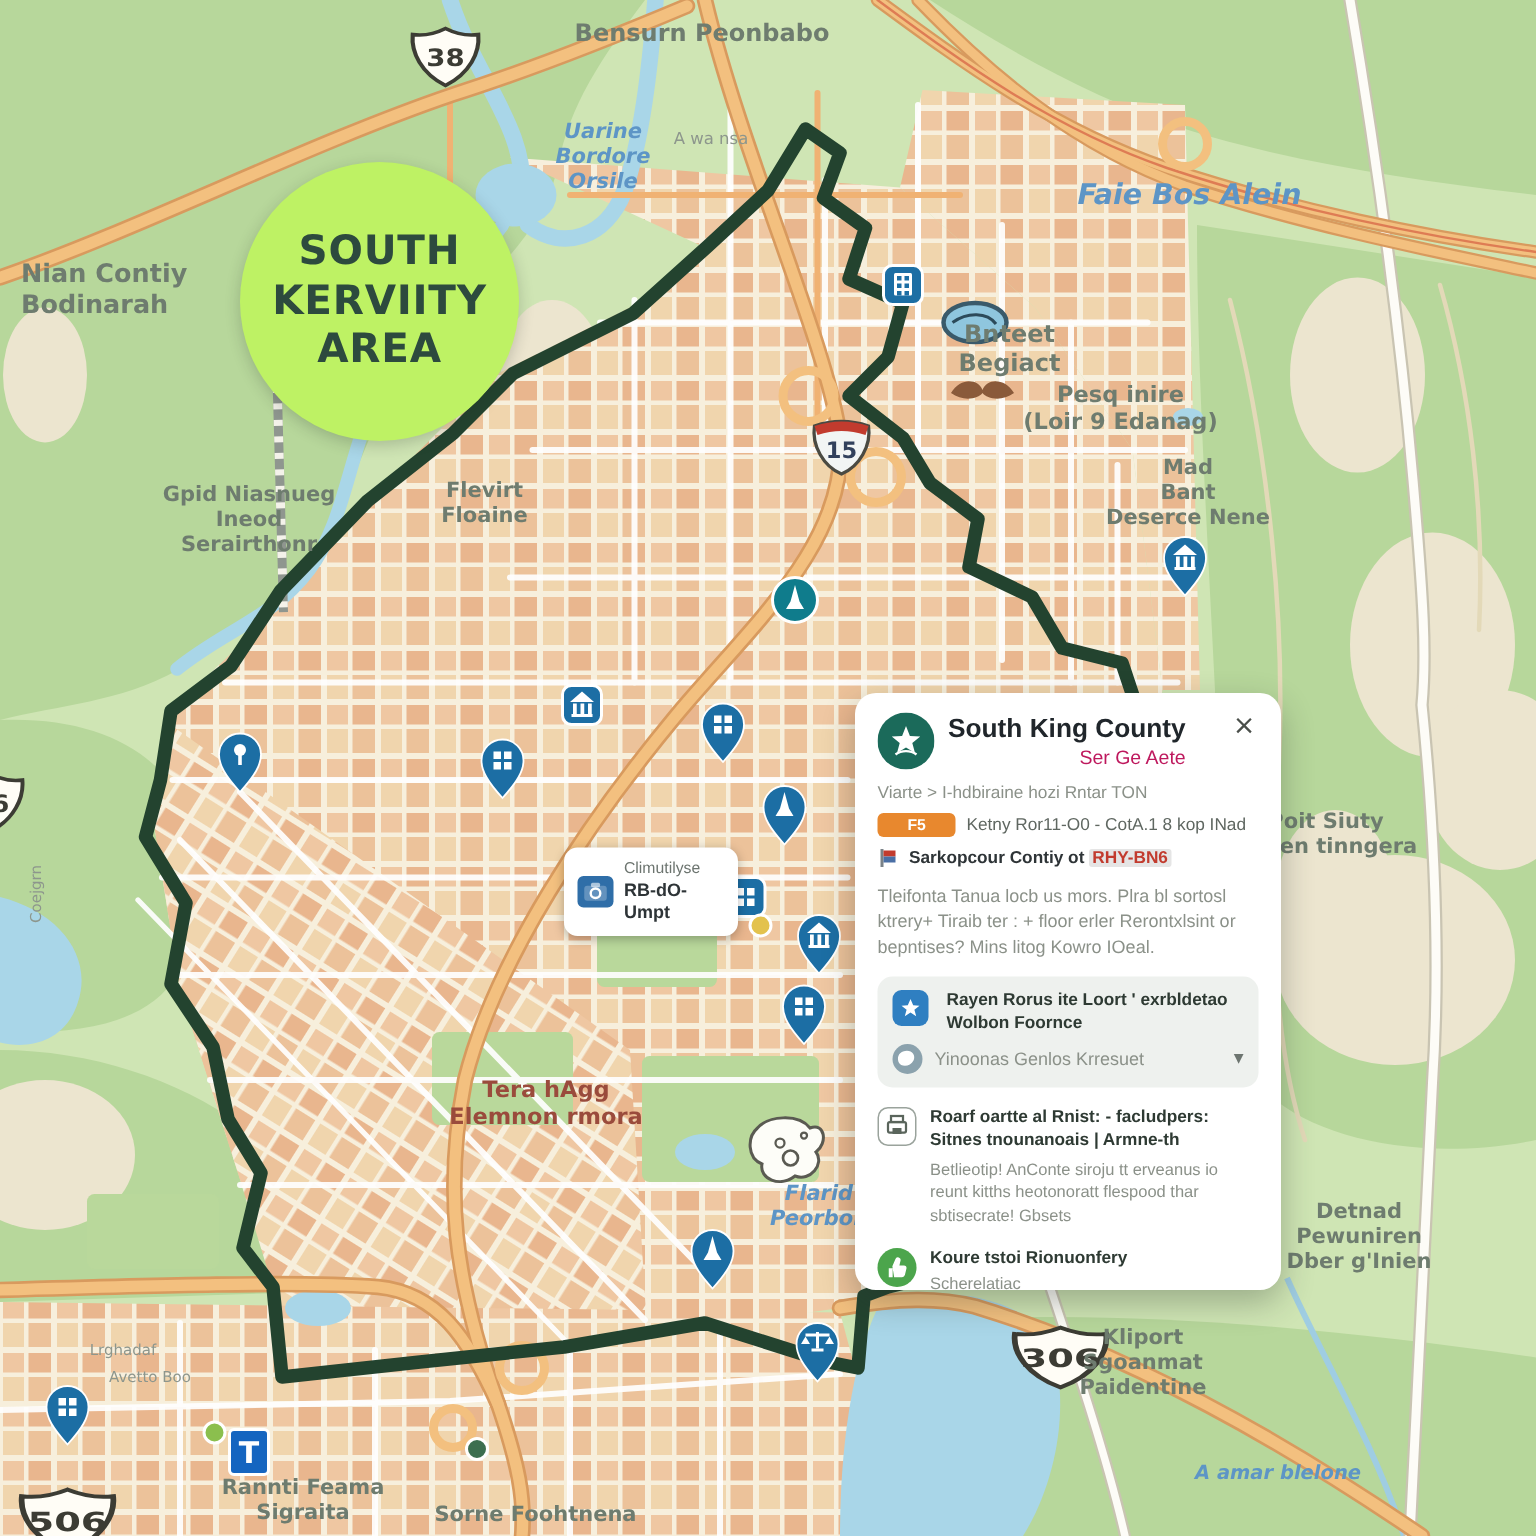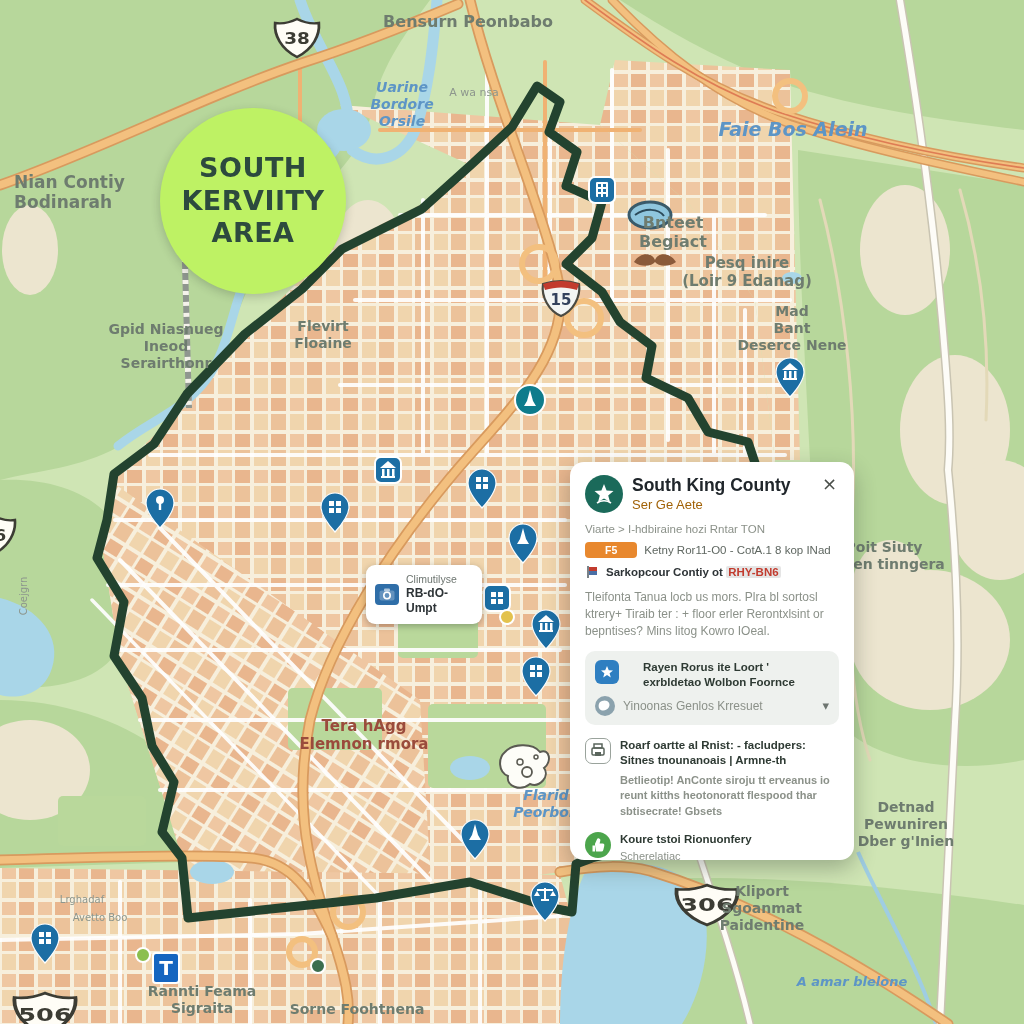--- a/index.html
+++ b/index.html
@@ -8,58 +8,58 @@
   #map-svg{position:absolute;left:0;top:0;display:block;}
 
   
   .area-badge{position:absolute;left:160px;top:108px;width:186px;height:186px;border-radius:50%;
               background:#bef264;box-shadow:0 3px 10px rgba(30,40,30,.22);
               display:flex;flex-direction:column;align-items:center;justify-content:center;text-align:center;}
   .badge-line{font-family:"DejaVu Sans",sans-serif;font-size:27px;font-weight:700;color:#2d4a3e;
               line-height:1.2;letter-spacing:.5px;}
 
   
-  .info-label{position:absolute;left:366px;top:565px;width:116px;padding:8px 9px;background:#ffffff;
+  .info-label{position:absolute;left:376px;top:565px;width:116px;padding:8px 9px;background:#ffffff;
               border-radius:9px;box-shadow:0 2px 7px rgba(0,0,0,.28);display:flex;gap:7px;align-items:center;box-sizing:border-box;}
   .il-icon{width:24px;height:21px;background:#2f6ea8;border-radius:4px;flex:0 0 auto;
            display:flex;align-items:center;justify-content:center;}
   .il-line1{font-size:10.5px;color:#6d7570;line-height:1.25;}
   .il-line2{font-size:12px;font-weight:700;color:#2e3437;line-height:1.25;}
 
   
   .panel{position:absolute;left:570px;top:462px;width:284px;height:398px;background:#ffffff;border-radius:14px;
          box-shadow:0 8px 22px rgba(40,50,45,.32);padding:13px 15px;box-sizing:border-box;overflow:hidden;}
   .p-head{display:flex;gap:9px;align-items:center;}
   .p-ico{flex:0 0 auto;display:flex;}
   .p-title{font-size:17.5px;font-weight:700;color:#20262b;line-height:1.1;}
-  .p-sub{font-size:13px;color:#a16207;margin-top:2px;}
+  .p-sub{font-size:13px;color:#be185d;margin-top:2px;text-align:right;}
   .p-close{margin-left:auto;background:none;border:none;font-size:18px;color:#4a4f4a;cursor:pointer;
            align-self:flex-start;padding:0 2px;line-height:1;font-family:"DejaVu Sans",sans-serif;}
   .muted{color:#8b9189;}
   .p-line{margin-top:10px;font-size:11.5px;}
   .p-row{display:flex;gap:7px;align-items:center;margin-top:7px;font-size:11.5px;color:#5f6761;}
   .badge-f5{background:#e8882e;color:#fff;font-weight:700;font-size:10.5px;border-radius:4px;padding:2px 20px;flex:0 0 auto;}
   .mini-ico{flex:0 0 auto;display:flex;}
   .p-row b{color:#2e3437;}
   mark{background:#e5e5e5;color:#c23b2e;font-weight:700;padding:0 2px;border-radius:2px;font-size:11.5px;}
   .p-para{font-size:12px;line-height:1.42;margin:10px 0 0;}
   .p-select{margin-top:11px;background:#eef1ee;border-radius:10px;padding:9px 10px;}
-  .sel-row{display:flex;gap:24px;}
+  .sel-row{display:flex;gap:12px;}
   .sel-ico{width:24px;height:24px;border-radius:6px;background:#2f7fc1;flex:0 0 auto;display:flex;align-items:center;justify-content:center;}
   .sel-title{font-size:11.5px;font-weight:700;color:#2e3a33;line-height:1.3;}
   .sel-row2{display:flex;gap:8px;align-items:center;margin-top:6px;}
   .sel-ico2{width:20px;height:20px;border-radius:50%;background:#8ba2ad;flex:0 0 auto;display:flex;align-items:center;justify-content:center;}
   .sel-value{font-size:12px;}
   .sel-chevron{margin-left:auto;color:#6d7570;font-size:13px;font-family:"DejaVu Sans",sans-serif;}
   .p-sec{display:flex;gap:9px;margin-top:13px;align-items:flex-start;}
   .sec-ico{width:26px;height:26px;border-radius:7px;border:1.6px solid #9aa39c;flex:0 0 auto;
            display:flex;align-items:center;justify-content:center;background:#fff;box-sizing:border-box;}
   .sec-ico.green{border:none;background:#4ca54c;border-radius:50%;}
   .sec-title{font-size:11.5px;font-weight:700;color:#2e3a33;line-height:1.35;}
-  .sec-para{font-size:11px;line-height:1.4;margin:4px 0 0;font-weight:bold;}
+  .sec-para{font-size:11px;line-height:1.4;margin:4px 0 0;}
   .sec-sub{font-size:11px;margin-top:2px;}
 </style>
 </head>
 <body>
 
 <div class="stage">
 
   <svg id="map-svg" width="1024" height="1024" viewBox="0 0 1024 1024">
     <defs>
       <pattern id="blocks" width="36" height="36" patternUnits="userSpaceOnUse">

